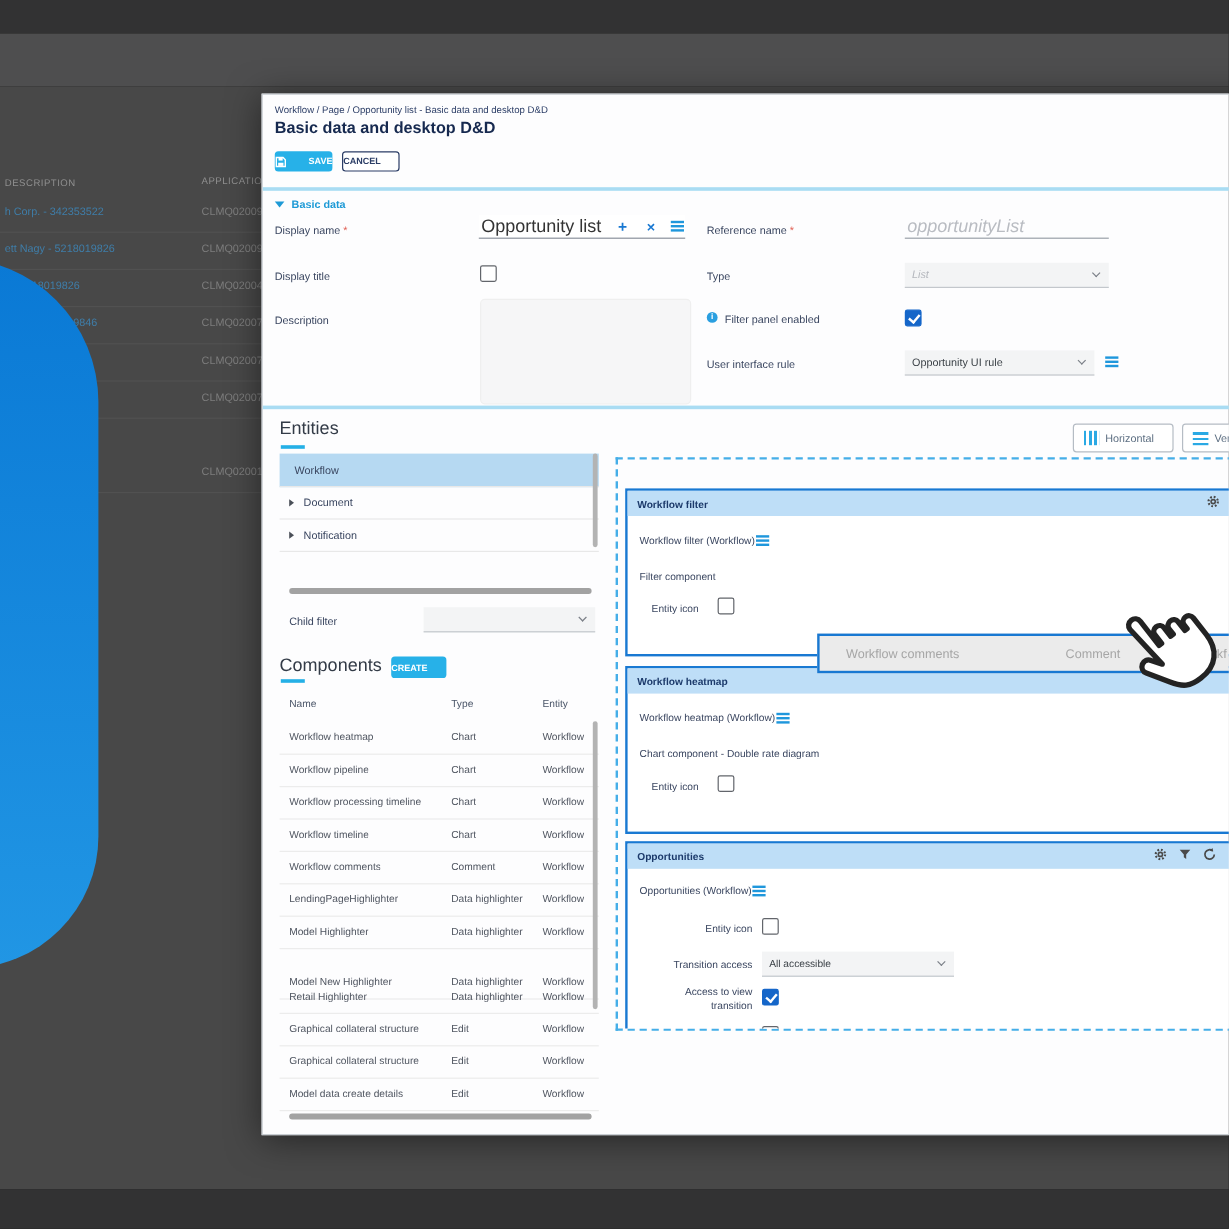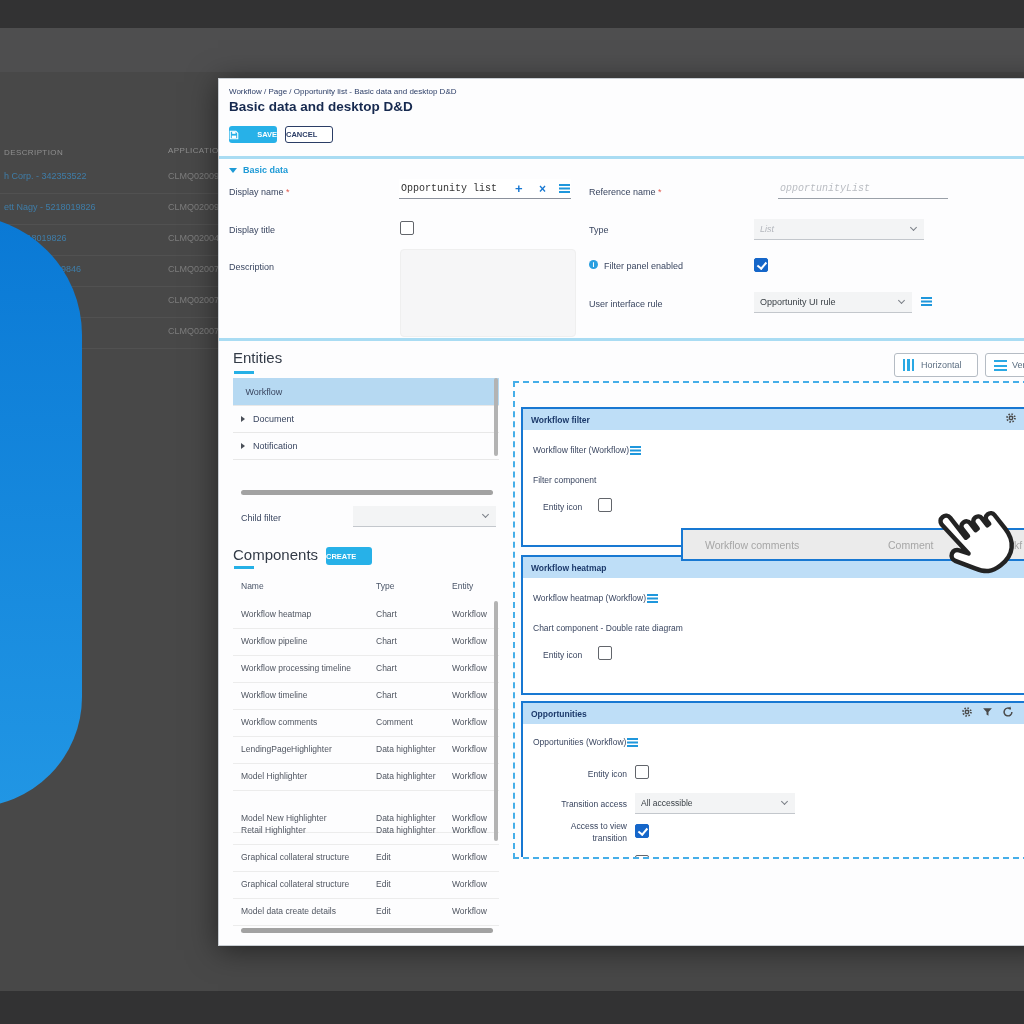--- a/index.html
+++ b/index.html
@@ -30,22 +30,22 @@
   #btn-cancel{left:66px;top:47px;width:48px;height:17px;background:#fff;
      border:1.5px solid #2b3d66;color:#2b3d66;box-sizing:border-box;}
   .divider{left:0;width:830px;height:3px;background:#a9dcf3;}
   .sec-chev{width:0;height:0;border-left:4px solid transparent;border-right:4px solid transparent;
      border-top:5px solid #1e9ad6;}
   #sec-basic{left:10px;top:86px;display:flex;align-items:center;gap:6px;
      font-size:9px;font-weight:bold;color:#1e9ad6;}
   .lbl{position:absolute;font-size:9px;color:#3a4660;}
   .req::after{content:" *";color:#e05a4e;}
   .input-flat{position:absolute;height:20px;border:0;border-bottom:1px solid #9aa0a8;
-     background:#fff;font-size:10px;color:#333;outline:none;padding:0 2px;
-     font-family:Liberation Mono, monospace;box-sizing:border-box;}
+     background:#fff;font-size:15px;color:#333;outline:none;padding:0 2px;
+     font-family:Liberation Sans, sans-serif;box-sizing:border-box;}
   .input-flat::placeholder{font-style:italic;color:#b9bcc2;}
   .select{position:absolute;height:21px;background:#f3f4f5;border-bottom:1px solid #c3c7cc;
      font-size:9px;color:#3a4046;box-sizing:border-box;padding:5px 18px 0 6px;cursor:pointer;}
   .select.muted{font-style:italic;color:#b4b7bd;}
   .chev::after{content:"";position:absolute;right:8px;top:6px;width:4px;height:4px;
      border:solid #7a7f87;border-width:0 1.5px 1.5px 0;transform:rotate(45deg);}
   .cb{position:absolute;width:12px;height:12px;background:#fff;border:1.5px solid #62656b;
      border-radius:2px;cursor:pointer;box-sizing:content-box;}
   .cb.checked{background:#1566c9;border-color:#1566c9;}
   .cb.checked::after{content:"";position:absolute;left:4px;top:1px;width:3.5px;height:7px;
@@ -127,20 +127,24 @@
       <span class="bgcode">CLMQ02007</span>
     </div>
   <div class="bgrow" style="top:146px;">
       <span class="bglink"></span>
       <span class="bgcode">CLMQ02007</span>
     </div>
   <div class="bgrow" style="top:177px;">
       <span class="bglink" style="left:60px;">946</span>
       <span class="bgcode">CLMQ02007</span>
     </div>
+  <div class="bgrow" style="top:239px;">
+      <span class="bglink" style="left:66px;">46</span>
+      <span class="bgcode">CLMQ02001</span>
+    </div>
 </div>
 
 <div class="abs" id="blue-blob"></div>
 
 <div class="abs" id="dialog">
 
   <div class="abs" id="breadcrumb">Workflow / Page / Opportunity list - Basic data and desktop D&amp;D</div>
   <div class="abs" id="dlg-title">Basic data and desktop D&amp;D</div>
 
   <div class="abs btn" id="btn-save">
@@ -170,21 +174,21 @@
   <span class="x-ic" style="left:320px;top:105px;">×</span>
   <span class="hmb" style="position:absolute;left:340px;top:105px;"></span>
 
   <div class="lbl" style="left:10px;top:146px;">Display title</div>
   <div class="cb" style="left:181px;top:142px;"></div>
 
   <div class="lbl" style="left:10px;top:183px;">Description</div>
   <textarea class="desc" style="left: 181px; top: 170px; width: 170px; height: 82px;"></textarea>
 
   <div class="lbl req" style="left:370px;top:108px;">Reference name</div>
-  <input class="input-flat" style="left: 535px; top: 100px; width: 170px; background: rgb(253, 253, 254); margin-left: 24px;" placeholder="opportunityList">
+  <input class="input-flat" style="left: 535px; top: 100px; width: 170px; background: rgb(253, 253, 254);" placeholder="opportunityList">
 
   <div class="lbl" style="left:370px;top:146px;">Type</div>
   <div class="select muted chev" style="left:535px;top:140px;width:170px;">
     <span>List</span>
   </div>
 
   <span class="info-ic" style="left:370px;top:181px;">i</span>
   <div class="lbl" style="left:385px;top:182px;">Filter panel enabled</div>
   <div class="cb checked" style="left:535px;top:179px;"></div>
 

